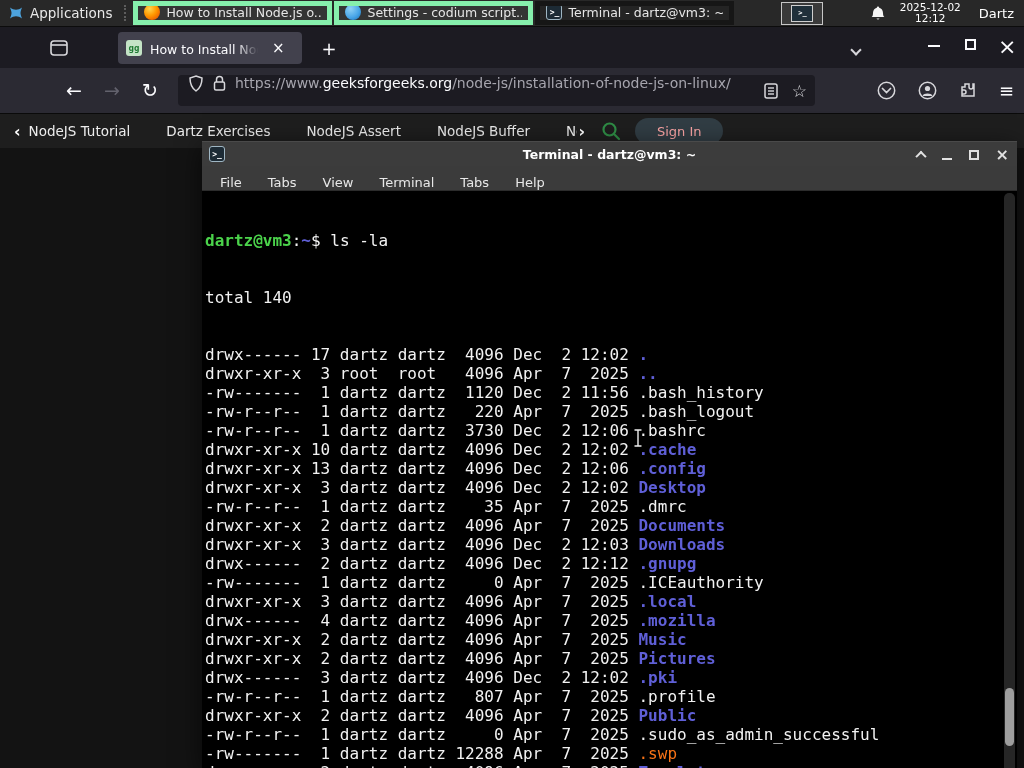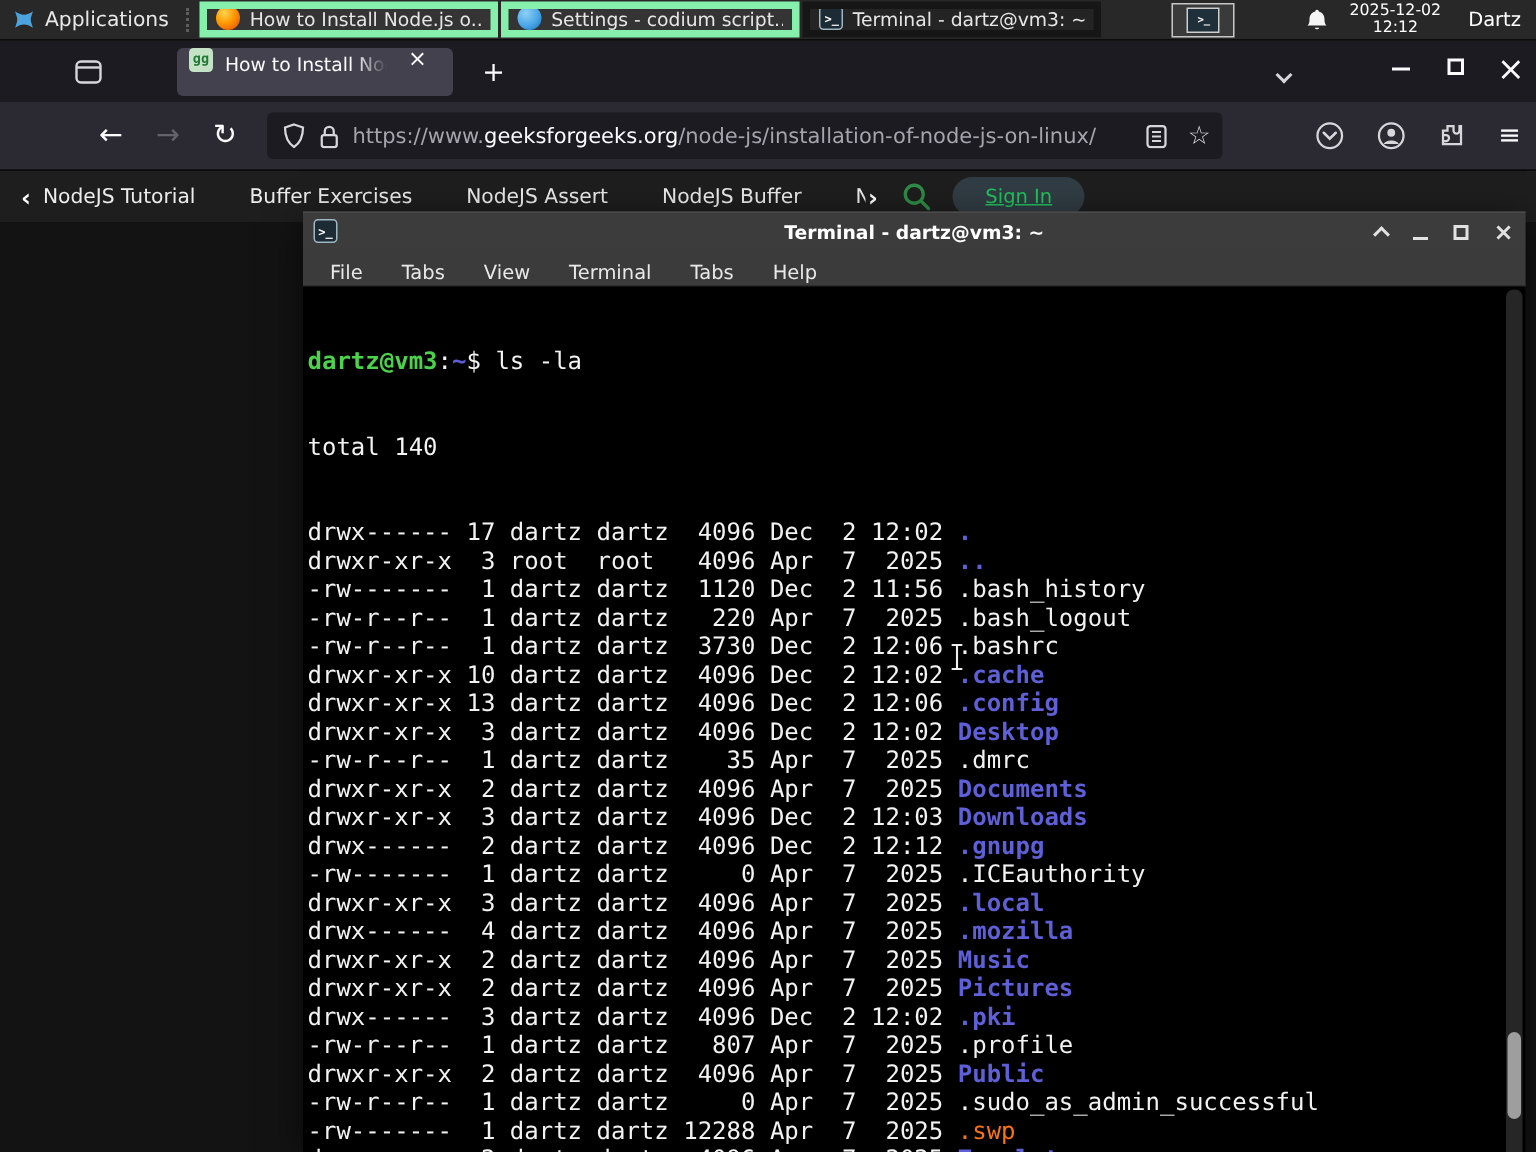--- a/index.html
+++ b/index.html
@@ -36,21 +36,21 @@
   .bell { width:16px; height:16px; }
   .clock { color:#ffffff; font-size:10.5px; line-height:11.5px; text-align:center; }
   .user-name { color:#ffffff; font-size:13px; padding-left:4px; }
 
   
   .browser { position:absolute; left:0; top:27px; width:1024px; height:741px; background:#141414; }
   .tabbar { position:relative; height:41px; background:#1c1b22; }
   .ffview { position:absolute; left:46px; top:8px; width:26px; height:26px; border-radius:4px;
             display:flex; align-items:center; justify-content:center; }
   .tab { position:absolute; left:118px; top:5px; width:184px; height:32px; background:#42414d;
-         border-radius:4px; display:flex; align-items:flex-start; padding:0 8px; gap:8px; }
+         border-radius:4px; display:flex; align-items:center; padding:0 8px; gap:8px; }
   .favicon { width:16px; height:16px; border-radius:3px; background:#c4e3c6;
              color:#1f7a33; font:bold 9px "DejaVu Sans Mono",monospace;
              display:flex; align-items:center; justify-content:center; }
   .tab-title-wrap { position:relative; width:112px; height:18px; overflow:hidden; }
   .tab-title { color:#fbfbfe; font-size:12.5px; white-space:nowrap; }
   .tab-fade { position:absolute; right:0; top:0; bottom:0; width:26px;
               background:linear-gradient(90deg, rgba(66,65,77,0), #42414d 85%); }
   .tab-close { color:#fbfbfe; font-size:15px; line-height:15px; padding:0 2px; }
   .newtab { position:absolute; left:316px; top:8px; width:26px; height:26px; color:#fbfbfe;
             font-size:18px; display:flex; align-items:center; justify-content:center; }
@@ -59,37 +59,37 @@
                border-width:0 2px 2px 0; transform:rotate(45deg); }
   .win-min { position:absolute; left:928px; top:18px; width:12px; height:2px; background:#fbfbfe; }
   .win-max { position:absolute; left:965px; top:12px; width:11px; height:11px; border:2px solid #fbfbfe; }
   .win-close { position:absolute; left:998px; top:4px; color:#fbfbfe; font-size:22px; line-height:32px; }
 
   .toolbar { position:relative; height:45px; background:#2b2a33; }
   .navbtn { position:absolute; top:7px; width:32px; height:30px; border-radius:4px; color:#fbfbfe;
             font-size:19px; display:flex; align-items:center; justify-content:center; }
   .navbtn.disabled { color:#63626d; }
   .urlbar { position:absolute; left:178px; top:7px; width:637px; height:31px; background:#1c1b22;
-            border-radius:4px; display:flex; align-items:center; padding:0 10px; gap:9px; }
+            border-radius:4px; display:flex; padding:0 10px; gap:9px; }
   .url-text { font-size:14px; white-space:nowrap; overflow:hidden; }
   .url-dim { color:#a6a5ae; } .url-domain { color:#fbfbfe; }
   .urlbar-right { position:absolute; right:8px; top:0; height:31px; display:flex; align-items:center; gap:14px; }
   .tb-right { position:absolute; right:10px; top:7px; height:30px; display:flex; align-items:center; gap:22px; }
   .burger { display:inline-block; color:#fbfbfe; font-size:18px; }
 
   
   .gfg-nav { position:relative; height:35px; background:#1e1e1e; border-top:1px solid #0a0a0a;
              display:flex; align-items:center; color:#ececec; overflow:hidden; }
   .nav-chev { font-weight:bold; font-size:16px; padding:0 8px 0 14px; color:#ffffff; }
   .nav-items { display:flex; gap:36px; white-space:nowrap; width:548px; overflow:hidden; }
   .nav-item { font-size:13.5px; }
   .nav-chev-r { font-weight:bold; font-size:16px; color:#ffffff; padding:0 10px 0 2px; }
   .gfg-search { width:20px; height:20px; margin:0 14px 0 6px; }
   .signin { margin-right:12px; width:88px; height:26px; border-radius:14px; background:#313d44;
-            color:#22c55e; font-size:13px; display:flex; align-items:center; justify-content:center;text-decoration:underline; }
+            color:#fca5a5; font-size:13px; display:flex; align-items:center; justify-content:center; }
   .page { position:absolute; left:0; top:121px; width:1024px; height:620px; background:#131313; }
 
   
   .term { position:absolute; left:202px; top:141px; width:815px; height:627px; z-index:20;
           box-shadow:0 6px 24px rgba(0,0,0,.6); }
   .term-title { height:25px; background:#3c3c3c; border-top:1px solid #4a4a4a;
                 position:relative; display:flex; align-items:center; }
   .term-title .app-icon { margin-left:7px; }
   .term-title-text { position:absolute; left:0; right:0; text-align:center; color:#ffffff;
                      font-size:12.5px; font-weight:bold; }
@@ -179,21 +179,21 @@
           <path d="M6 3 h4 v3 a2 2 0 0 0 4 0 V3 h1 v12 H3 V6 h3 Z M3 9 h2 a2 2 0 0 1 0 4 H3" fill="none" stroke="#d7d7db" stroke-width="1.5"></path>
         </svg>
       <span class="burger">≡</span>
     </div>
   </div>
 
   <div class="gfg-nav">
     <span class="nav-chev">‹</span>
     <span class="nav-items">
         <span class="nav-item">NodeJS Tutorial</span>
-        <span class="nav-item">Buffer Exercises</span>
+        <span class="nav-item">Dartz Exercises</span>
         <span class="nav-item">NodeJS Assert</span>
         <span class="nav-item">NodeJS Buffer</span>
         <span class="nav-item">NodeJS Console</span>
       </span>
     <span class="nav-chev-r">›</span>
     <svg class="gfg-search" viewBox="0 0 20 20">
         <circle cx="8.5" cy="8.5" r="6" fill="none" stroke="#2f8d46" stroke-width="2.2"></circle>
         <line x1="13" y1="13" x2="18" y2="18" stroke="#2f8d46" stroke-width="2.2" stroke-linecap="round"></line>
       </svg>
     <span class="signin">Sign In</span>

